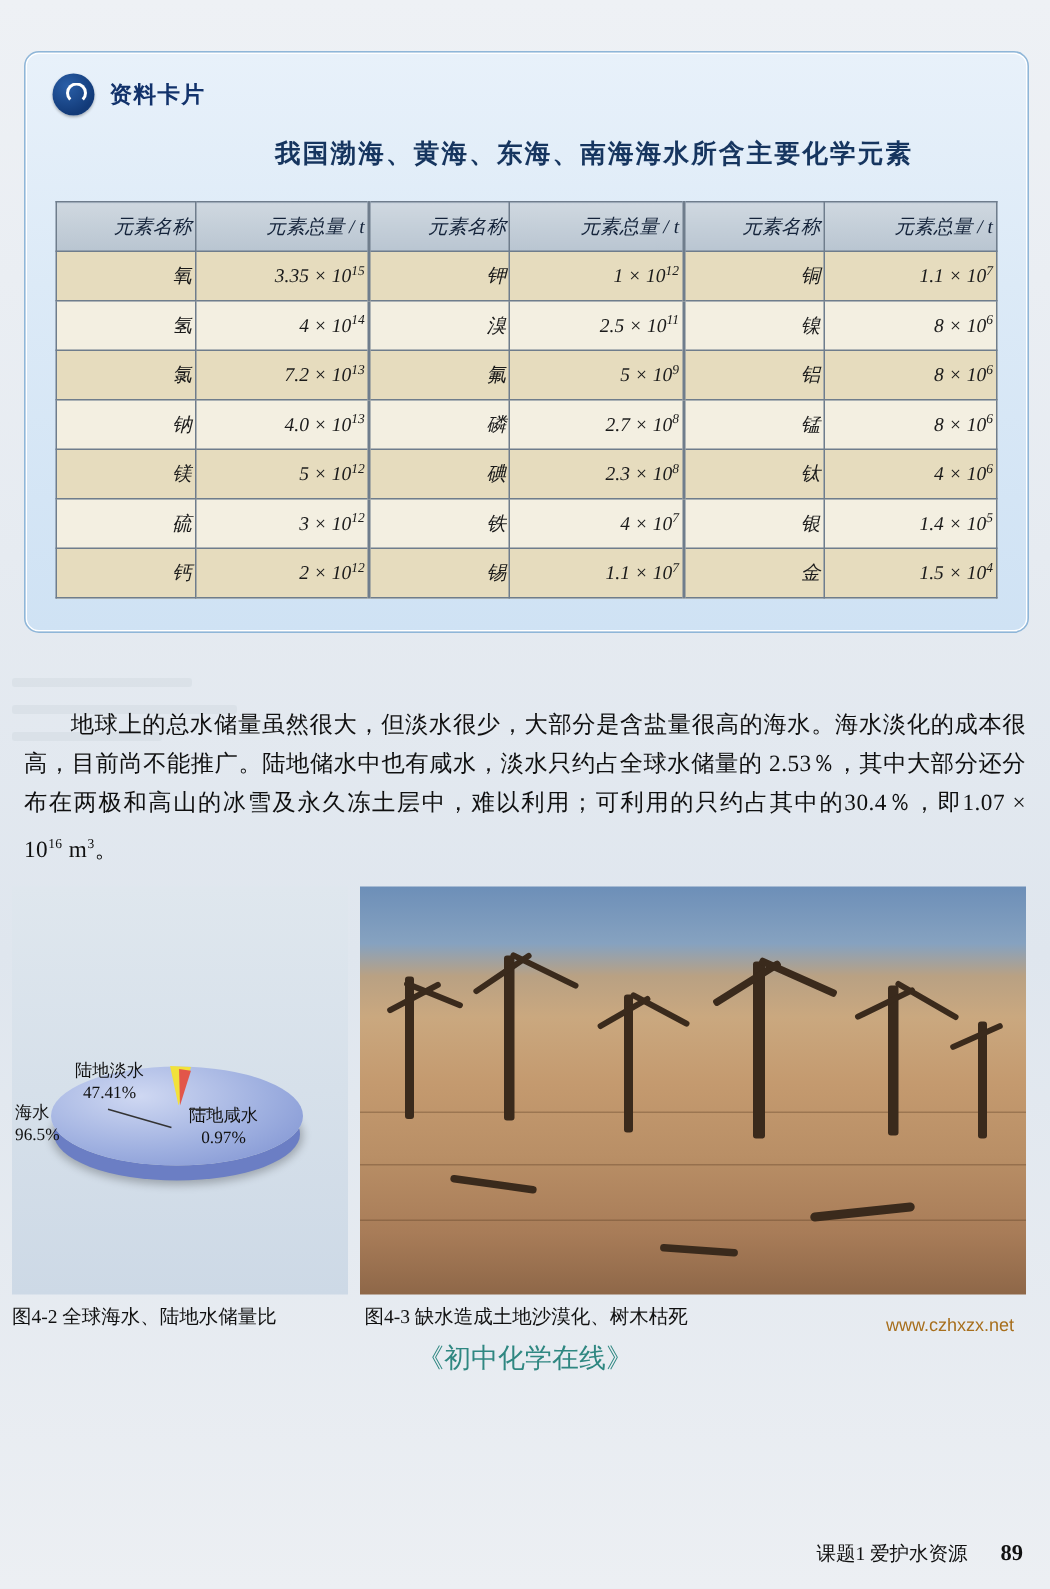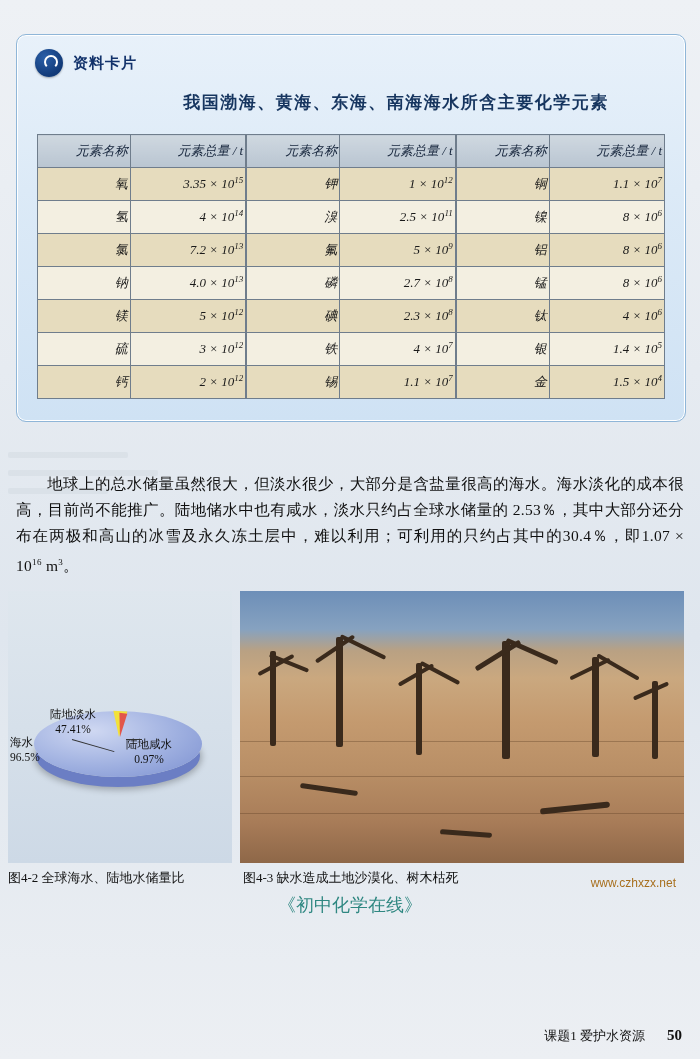--- a/index.html
+++ b/index.html
@@ -420,16 +420,16 @@
 
   <div class="fig-cap" id="cap1">图4-2 全球海水、陆地水储量比</div>
   <div class="fig-cap" id="cap2">图4-3 缺水造成土地沙漠化、树木枯死</div>
 
   <div class="watermark">《初中化学在线》</div>
   <div class="wm-url">www.czhxzx.net</div>
 
 
   <div class="footer">
     <span>课题1  爱护水资源</span>
-    <span class="pg">50</span>
+    <span class="pg">89</span>
   </div>
 
 </div>
 
 </body></html>

